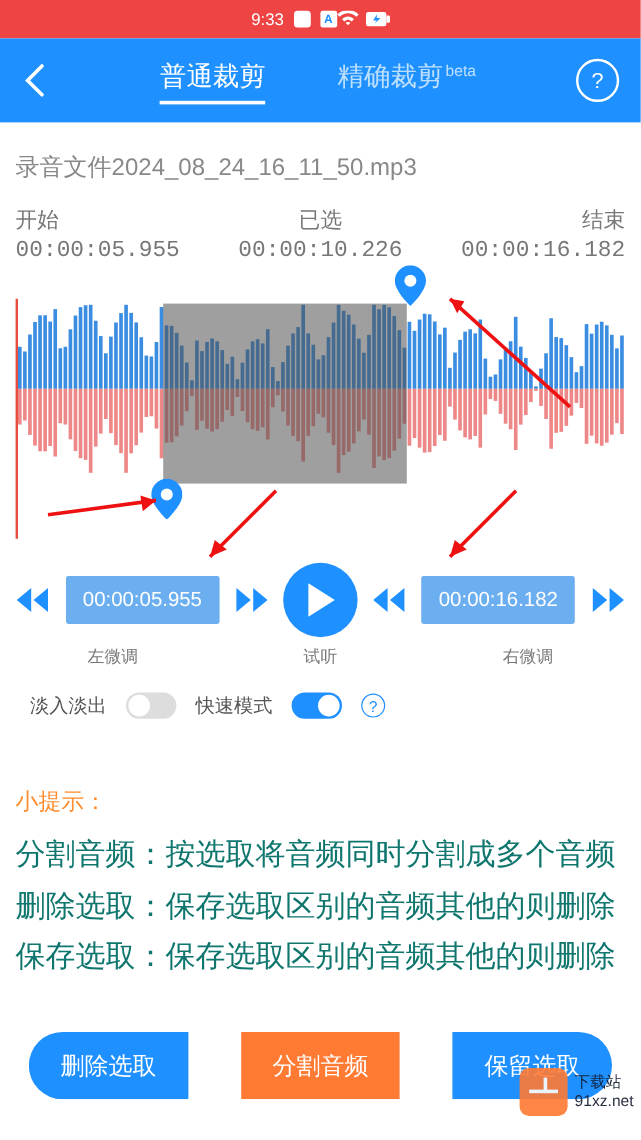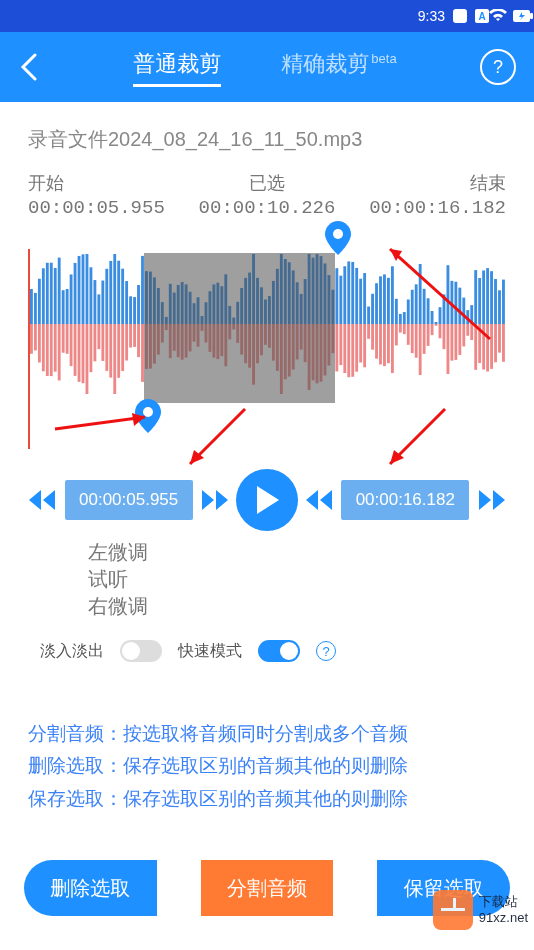--- a/index.html
+++ b/index.html
@@ -6,26 +6,26 @@
 body {
   width: 534px;
   height: 950px;
   background: #fff;
   font-family: -apple-system, "Helvetica Neue", Arial, "PingFang SC", "Microsoft YaHei", sans-serif;
   overflow: hidden;
   position: relative;
 }
 .status-bar {
   height: 32px;
-  background: #1d4ed8;
+  background: #ef4444;
   color: #fff;
   display: flex;
   align-items: center;
-  justify-content: flex-end;
-  padding: 0 1px;
+  justify-content: center;
+  padding: 0 15px;
   font-size: 14px;
 }
 .status-left { display: flex; align-items: center; gap: 8px; }
 .status-right { display: flex; align-items: center; gap: 6px; }
 .dot { width: 14px; height: 14px; background: #fff; border-radius: 3px; display:inline-block; }
 .notif-a { width:14px; height:14px; background:#fff; border-radius:2px; color:#1e90ff; font-size:10px; font-weight:bold; display:inline-flex; align-items:center; justify-content:center;}
 .header {
   height: 70px;
   background: #1e90ff;
   display: flex;
@@ -63,21 +63,21 @@
 .help-btn {
   width: 36px; height: 36px;
   border: 2px solid #fff;
   border-radius: 50%;
   color: #fff;
   display: flex; align-items: center; justify-content: center;
   font-size: 18px;
   margin-right: 8px;
 }
 .content {
-  padding: 24px 28px 0;
+  padding: 24px 13px 0;
 }
 .filename {
   color: #888;
   font-size: 20px;
   margin-bottom: 18px;
 }
 .time-row {
   display: flex;
   justify-content: space-between;
   margin-bottom: 6px;
@@ -130,23 +130,22 @@
   width: 62px; height: 62px;
   background: #1e90ff;
   border-radius: 50%;
   display: flex; align-items: center; justify-content: center;
 }
 .control-labels {
   display: flex;
   justify-content: space-between;
   margin-top: 8px;
   color: #777;
-  font-size: 20px;
+  font-size: 14px;
   padding: 0 60px;
-  flex-direction: column;
 }
 .control-labels span:nth-child(2){ margin-left: 0px;}
 .toggles {
   display: flex;
   align-items: center;
   gap: 16px;
   margin-top: 20px;
   font-size: 16px;
   color: #555;
   margin-left: 12px;
@@ -172,21 +171,21 @@
   border: 1.5px solid #1e90ff;
   border-radius: 50%;
   color: #1e90ff;
   font-size: 13px;
   display: flex; align-items:center; justify-content:center;
 }
 .tips {
   margin-top: 56px;
 }
 .tips-title { color: #ff8c2e; font-size: 19px; margin-bottom: 10px; }
-.tips-line { color: #3b82f6; font-size: 19px; line-height: 1.7; }
+.tips-line { color: #0f766e; font-size: 25px; line-height: 1.7; }
 .bottom-bar {
   position: absolute;
   bottom: 34px;
   left: 24px; right: 24px;
   display: flex;
   height: 56px;
   border-radius: 28px;
   overflow: hidden;
   gap: 44px;
 }
@@ -606,20 +605,21 @@
         <div class="toggle-knob"></div>
       </div>
     <span>快速模式</span>
     <div class="toggle on">
         <div class="toggle-knob"></div>
       </div>
     <div class="info-q">?</div>
   </div>
 
   <div class="tips">
+    <div class="tips-title">小提示：</div>
     <div class="tips-line">分割音频：按选取将音频同时分割成多个音频</div>
     <div class="tips-line">删除选取：保存选取区别的音频其他的则删除</div>
     <div class="tips-line">保存选取：保存选取区别的音频其他的则删除</div>
   </div>
 </div>
 
 <div class="bottom-bar">
   <div class="bbtn blue">删除选取</div>
   <div class="bbtn orange">分割音频</div>
   <div class="bbtn blue">保留选取</div>

